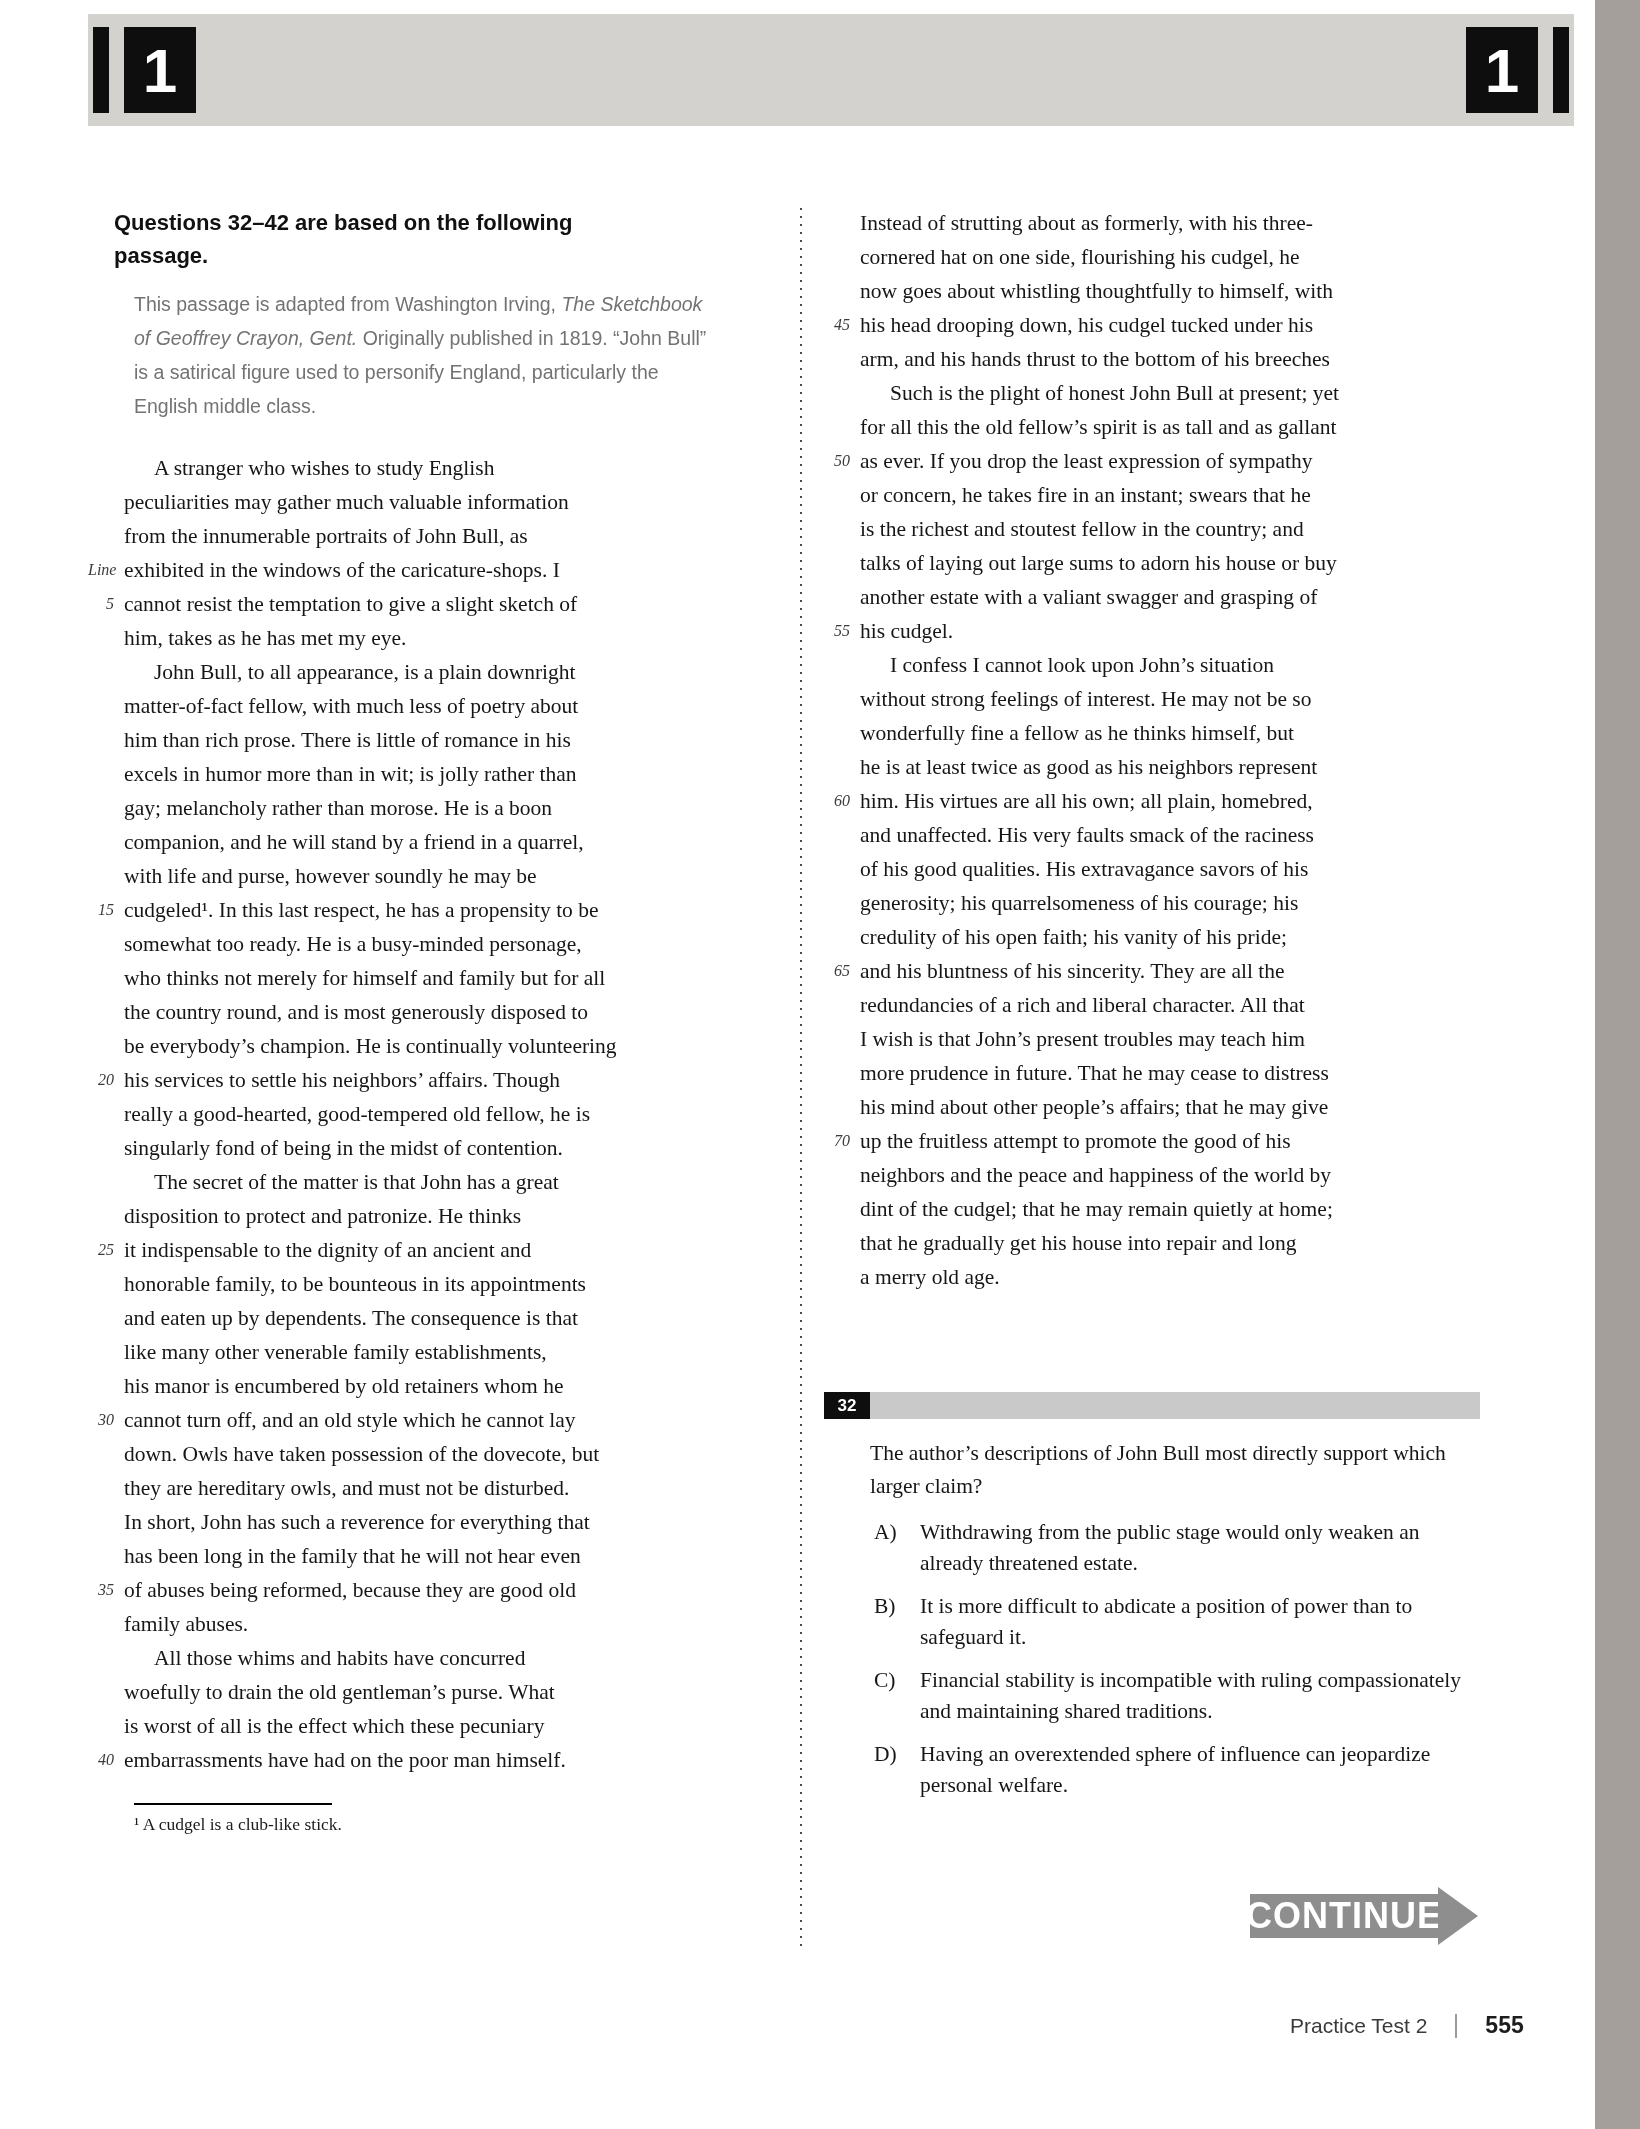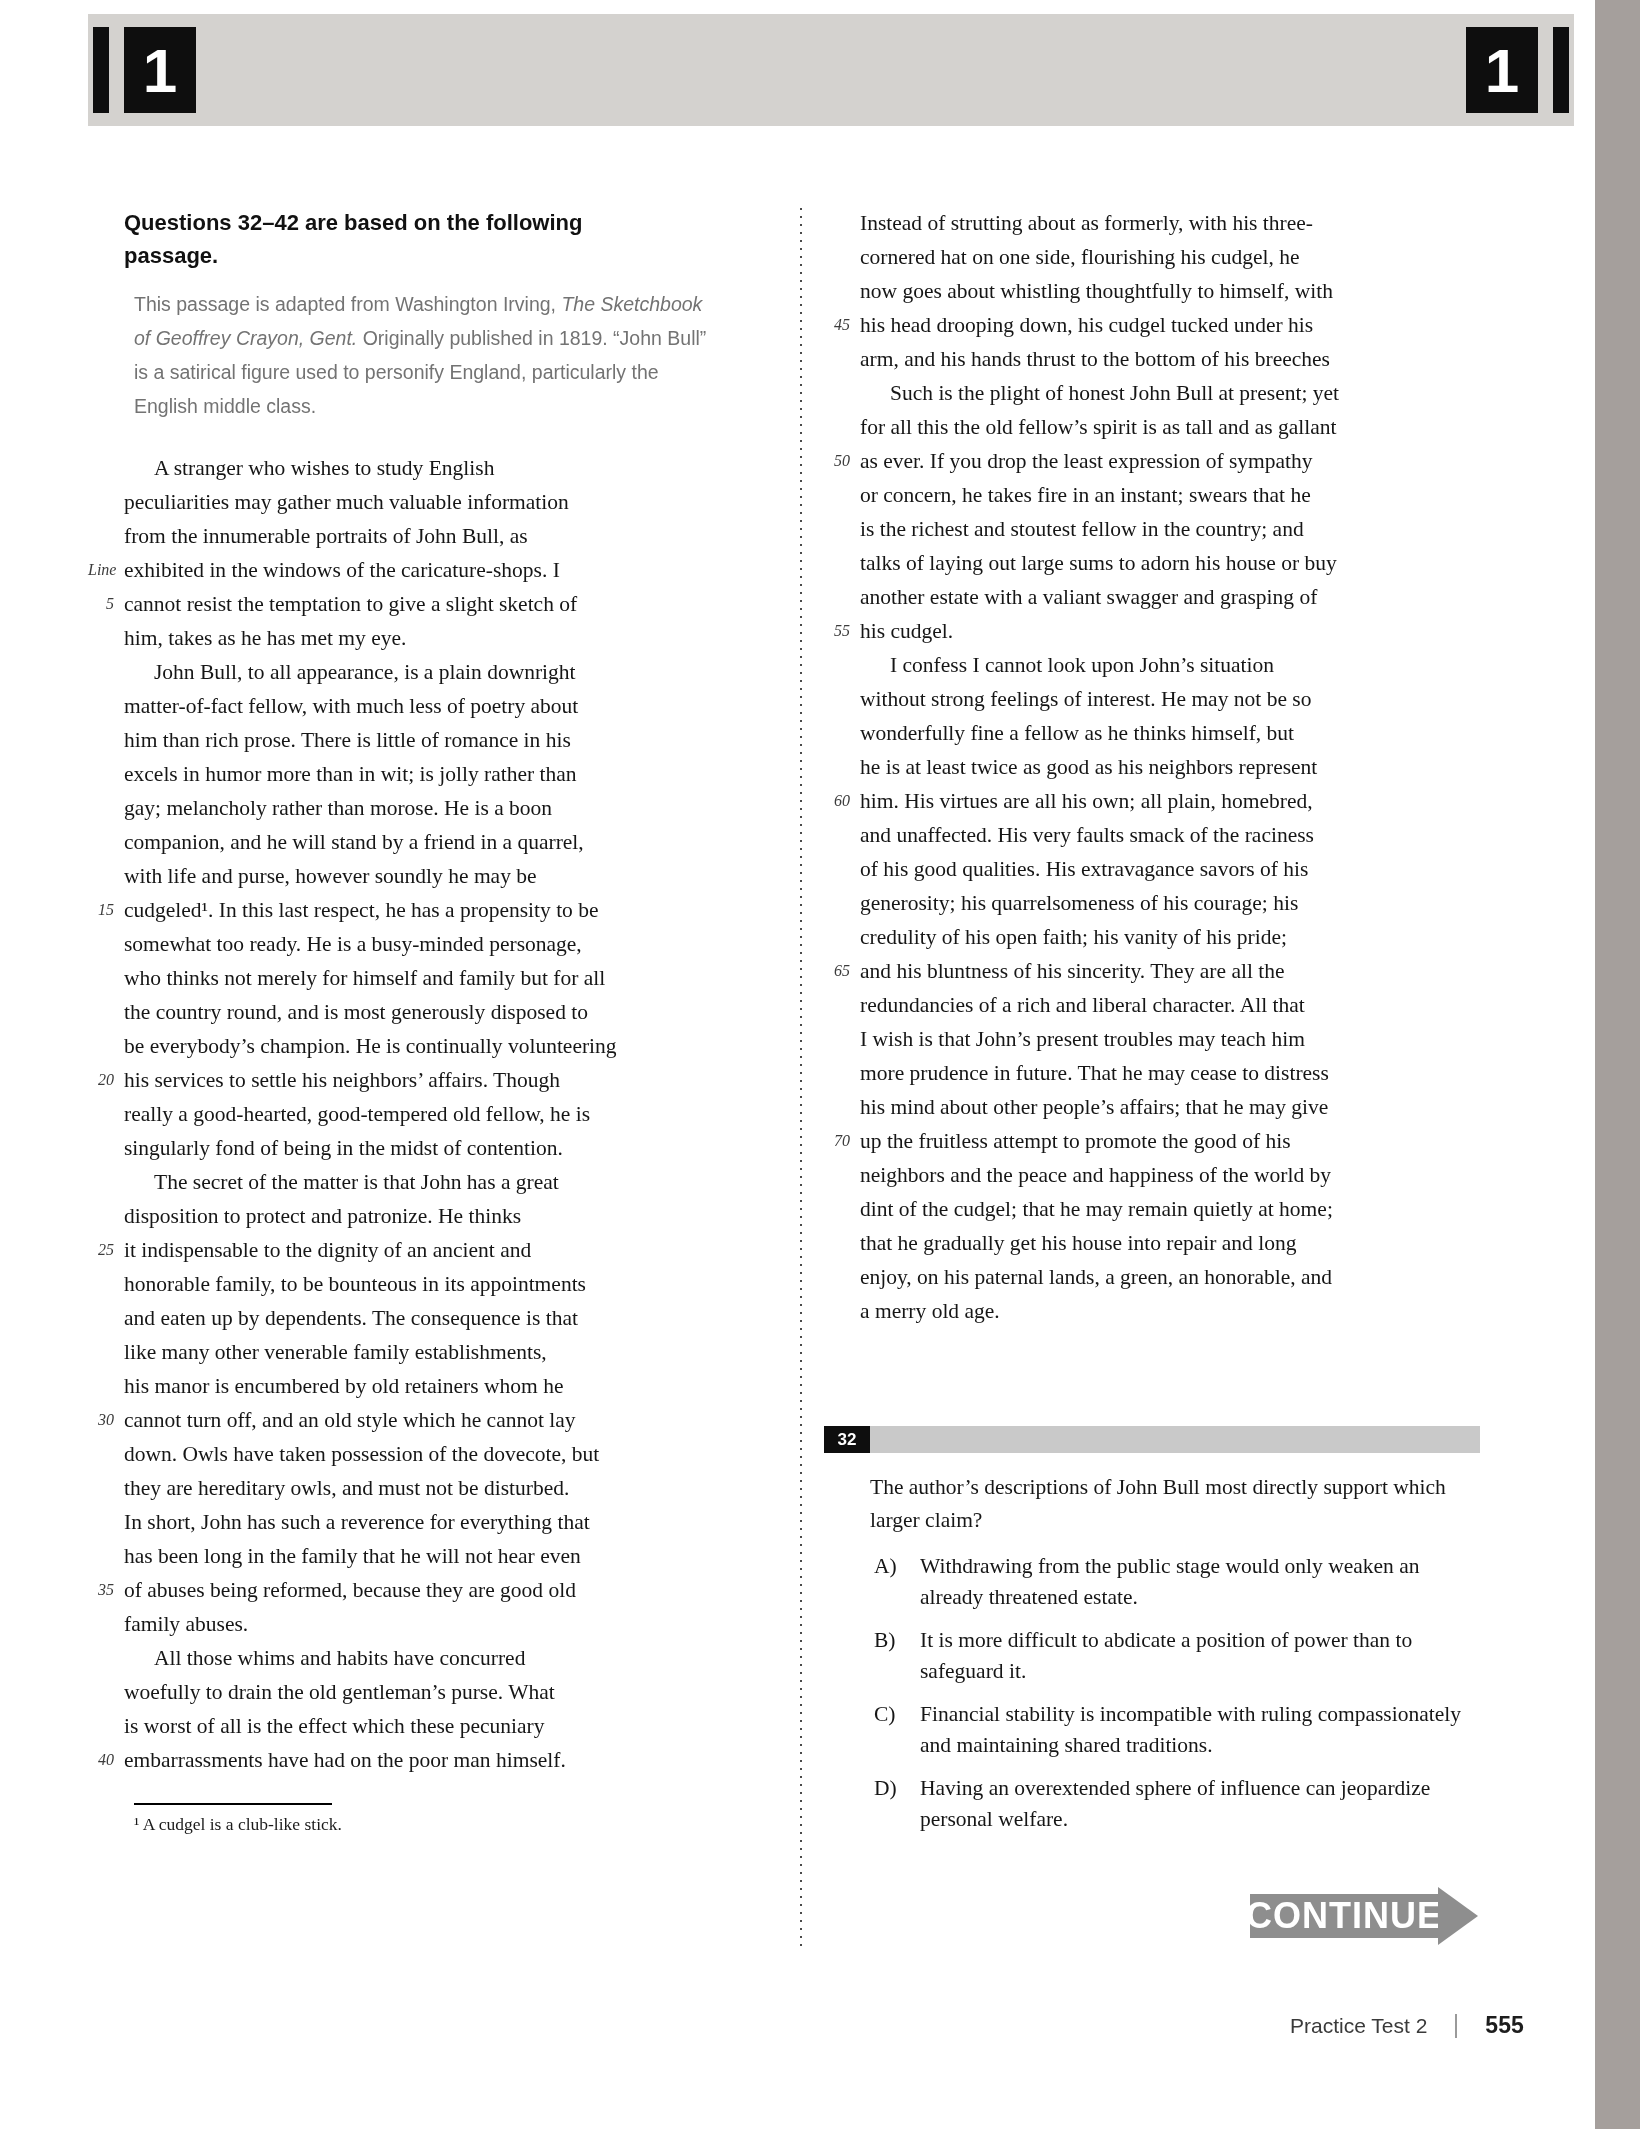--- a/index.html
+++ b/index.html
@@ -24,21 +24,21 @@
   
   .divider {
     position:absolute; left:800px; top:208px; height:1738px; width:2px;
     background-image:repeating-linear-gradient(to bottom, #4a4a4a 0 2.5px, transparent 2.5px 8px);
   }
 
   .col-left  { position:absolute; left:88px;  top:206px; width:706px; }
   .col-right { position:absolute; left:824px; top:206px; width:660px; }
 
   .q-title {
-    margin-left:36px; width:555px;
+    margin-left:26px; width:555px;
     font-family:"Liberation Sans", sans-serif; font-weight:bold; font-size:22px; line-height:33px; color:#111111;
   }
   .intro {
     margin:15px 0 28px 46px; width:585px;
     font-family:"Liberation Sans", sans-serif; font-size:19.5px; line-height:34px; color:#737373;
   }
 
   .pline { display:flex; line-height:34px; font-size:21.5px; }
   .lnum  { flex:0 0 36px; width:36px; text-align:right; padding-right:10px;
            font-style:italic; font-size:16px; color:#3c3c3c; line-height:34px; }
@@ -380,24 +380,20 @@
           <span class="lnum"></span>
           <span class="ltext">neighbors and the peace and happiness of the world by</span>
         </div>
         <div class="pline">
           <span class="lnum"></span>
           <span class="ltext">dint of the cudgel; that he may remain quietly at home;</span>
         </div>
         <div class="pline">
           <span class="lnum"></span>
           <span class="ltext">that he gradually get his house into repair and long</span>
-        </div>
-        <div class="pline">
-          <span class="lnum"></span>
-          <span class="ltext">enjoy, on his paternal lands, a green, an honorable, and</span>
         </div>
         <div class="pline">
           <span class="lnum"></span>
           <span class="ltext">a merry old age.</span>
         </div>
       </div>
     <div class="qbar">
       <div class="qnum">32</div>
     </div>
     <div class="qstem">The author’s descriptions of John Bull most directly support which larger claim?</div>

